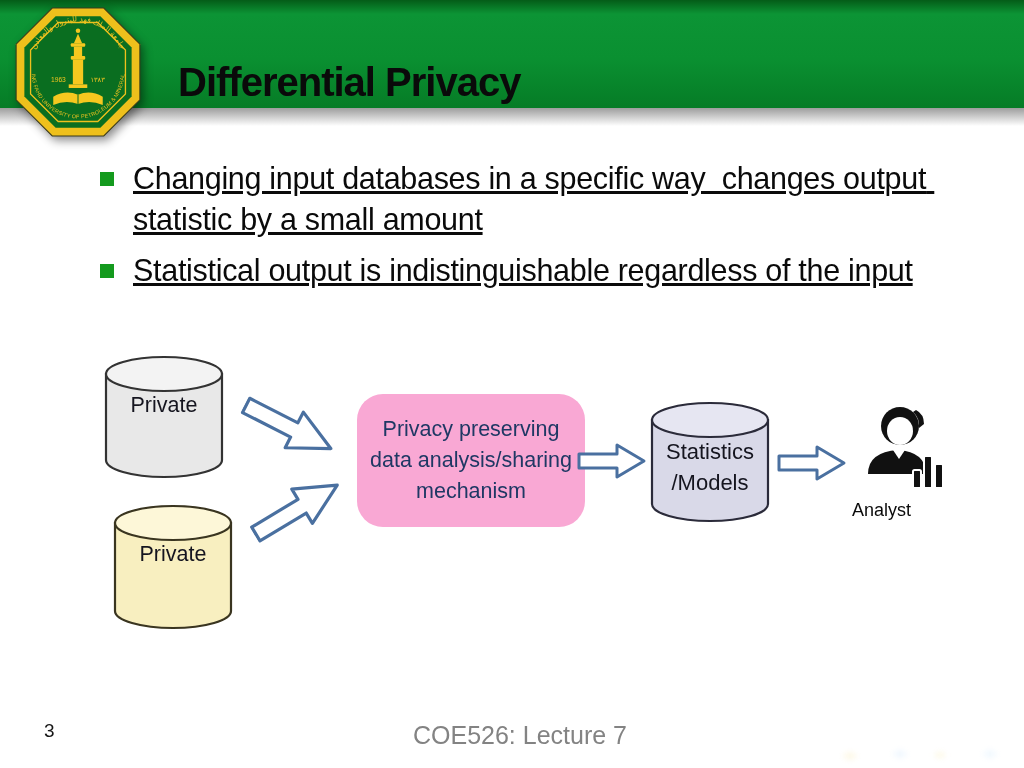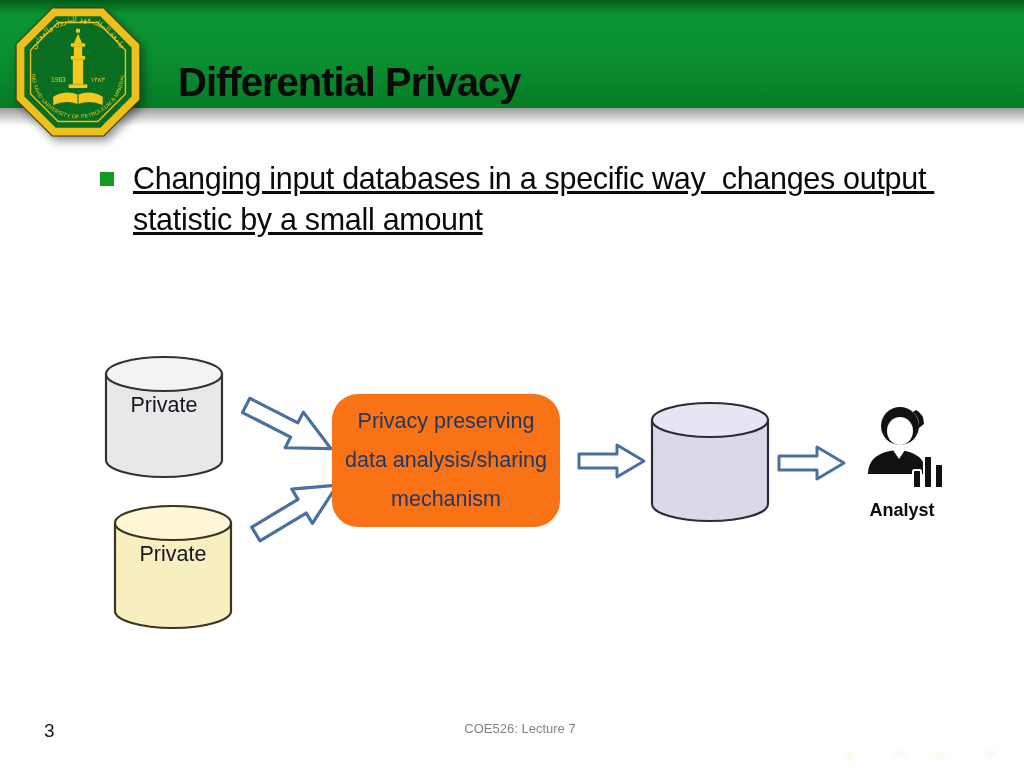--- a/index.html
+++ b/index.html
@@ -38,34 +38,34 @@
 
   
   .diagram { position:absolute; inset:0; }
   .node { position:absolute; }
   .cyl-label {
     position:absolute; left:0; right:0; top:36px; text-align:center;
     font-size:21.5px; line-height:1.42; color:#15151f;
   }
   .cyl-label span { display:block; }
   .mech-box {
-    position:absolute; left:332px; top:394px; width:228px; height:133px;
-    background:#f97316; border-radius:26px;
+    position:absolute; left:357px; top:394px; width:228px; height:133px;
+    background:#f9a8d4; border-radius:26px;
     display:flex; flex-direction:column; justify-content:center;
-    text-align:center; color:#1f3864; font-size:21.5px; line-height:1.45;gap:8px;
+    text-align:center; color:#1f3864; font-size:21.5px; line-height:1.45;
   }
   .arrow { position:absolute; }
   .analyst-label {
-    position:absolute; left:852px; top:500px; width:100px; text-align:center;
-    font-weight:700; font-size:18px; color:#0a0a0a;
+    position:absolute; left:852px; top:500px; width:100px; text-align:left;
+    font-weight:400; font-size:18px; color:#0a0a0a;
   }
 
   
   .page-num { position:absolute; left:44px; top:720px; font-size:19px; color:#161616; }
-  .footer-course { position:absolute; left:16px; right:0; top:721px; text-align:center; font-size:13px; color:#838383; }
+  .footer-course { position:absolute; left:16px; right:0; top:721px; text-align:center; font-size:25px; color:#838383; }
 
   
   .smudges { position:absolute; left:820px; top:740px; width:200px; height:26px; pointer-events:none;
     background:
       radial-gradient(14px 9px at 30px 16px, rgba(250,240,200,.5), transparent 70%),
       radial-gradient(14px 9px at 80px 14px, rgba(220,238,255,.5), transparent 70%),
       radial-gradient(12px 8px at 120px 15px, rgba(250,242,205,.5), transparent 70%),
       radial-gradient(14px 9px at 170px 14px, rgba(222,240,255,.5), transparent 70%);
     filter:blur(2px);
   }
@@ -108,20 +108,24 @@
       <text x="43" y="74" font-size="6.5" fill="#f0c420" text-anchor="middle">1963</text>
       <text x="81" y="74" font-size="6.5" fill="#f0c420" text-anchor="middle">١٣٨٣</text>
     </svg>
   </div>
 
   <ul class="bullets">
     <li>
       <span class="bullet-square"></span>
       <span class="bullet-text">Changing input databases in a specific way  changes output statistic by a small amount</span>
     </li>
+    <li>
+      <span class="bullet-square"></span>
+      <span class="bullet-text">Statistical output is indistinguishable regardless of the input</span>
+    </li>
   </ul>
 
   <div class="diagram">
 
     <div class="node" style="left:103px; top:354px; width:122px; height:126px;">
       <svg viewBox="0 0 122 126" width="122" height="126" aria-hidden="true">
         <path d="M3 20 L3 106 A58 17 0 0 0 119 106 L119 20 Z" fill="#e8e8e8" stroke="#333333" stroke-width="2.2"></path>
         <ellipse cx="61" cy="20" rx="58" ry="17" fill="#f3f3f3" stroke="#333333" stroke-width="2.2"></ellipse>
       </svg>
       <div class="cyl-label">
@@ -161,20 +165,24 @@
       <svg viewBox="0 0 70 38" width="70" height="38" aria-hidden="true">
         <polygon points="2,12 40,12 40,3 67,19 40,35 40,26 2,26" fill="#ffffff" stroke="#4a70a0" stroke-width="3" stroke-linejoin="round"></polygon>
       </svg>
     </div>
 
     <div class="node" style="left:649px; top:400px; width:122px; height:124px;">
       <svg viewBox="0 0 122 124" width="122" height="124" aria-hidden="true">
         <path d="M3 20 L3 104 A58 17 0 0 0 119 104 L119 20 Z" fill="#d9d9e8" stroke="#2b2b3a" stroke-width="2.2"></path>
         <ellipse cx="61" cy="20" rx="58" ry="17" fill="#e6e6f2" stroke="#2b2b3a" stroke-width="2.2"></ellipse>
       </svg>
+      <div class="cyl-label" style="font-size:22px;">
+        <span>Statistics</span>
+        <span>/Models</span>
+      </div>
     </div>
 
     <div class="arrow" style="left:777px; top:444px;">
       <svg viewBox="0 0 70 38" width="70" height="38" aria-hidden="true">
         <polygon points="2,12 40,12 40,3 67,19 40,35 40,26 2,26" fill="#ffffff" stroke="#4a70a0" stroke-width="3" stroke-linejoin="round"></polygon>
       </svg>
     </div>
 
     <div class="node" style="left:860px; top:400px; width:86px; height:96px;">
       <svg viewBox="0 0 86 96" width="86" height="96" aria-hidden="true">

